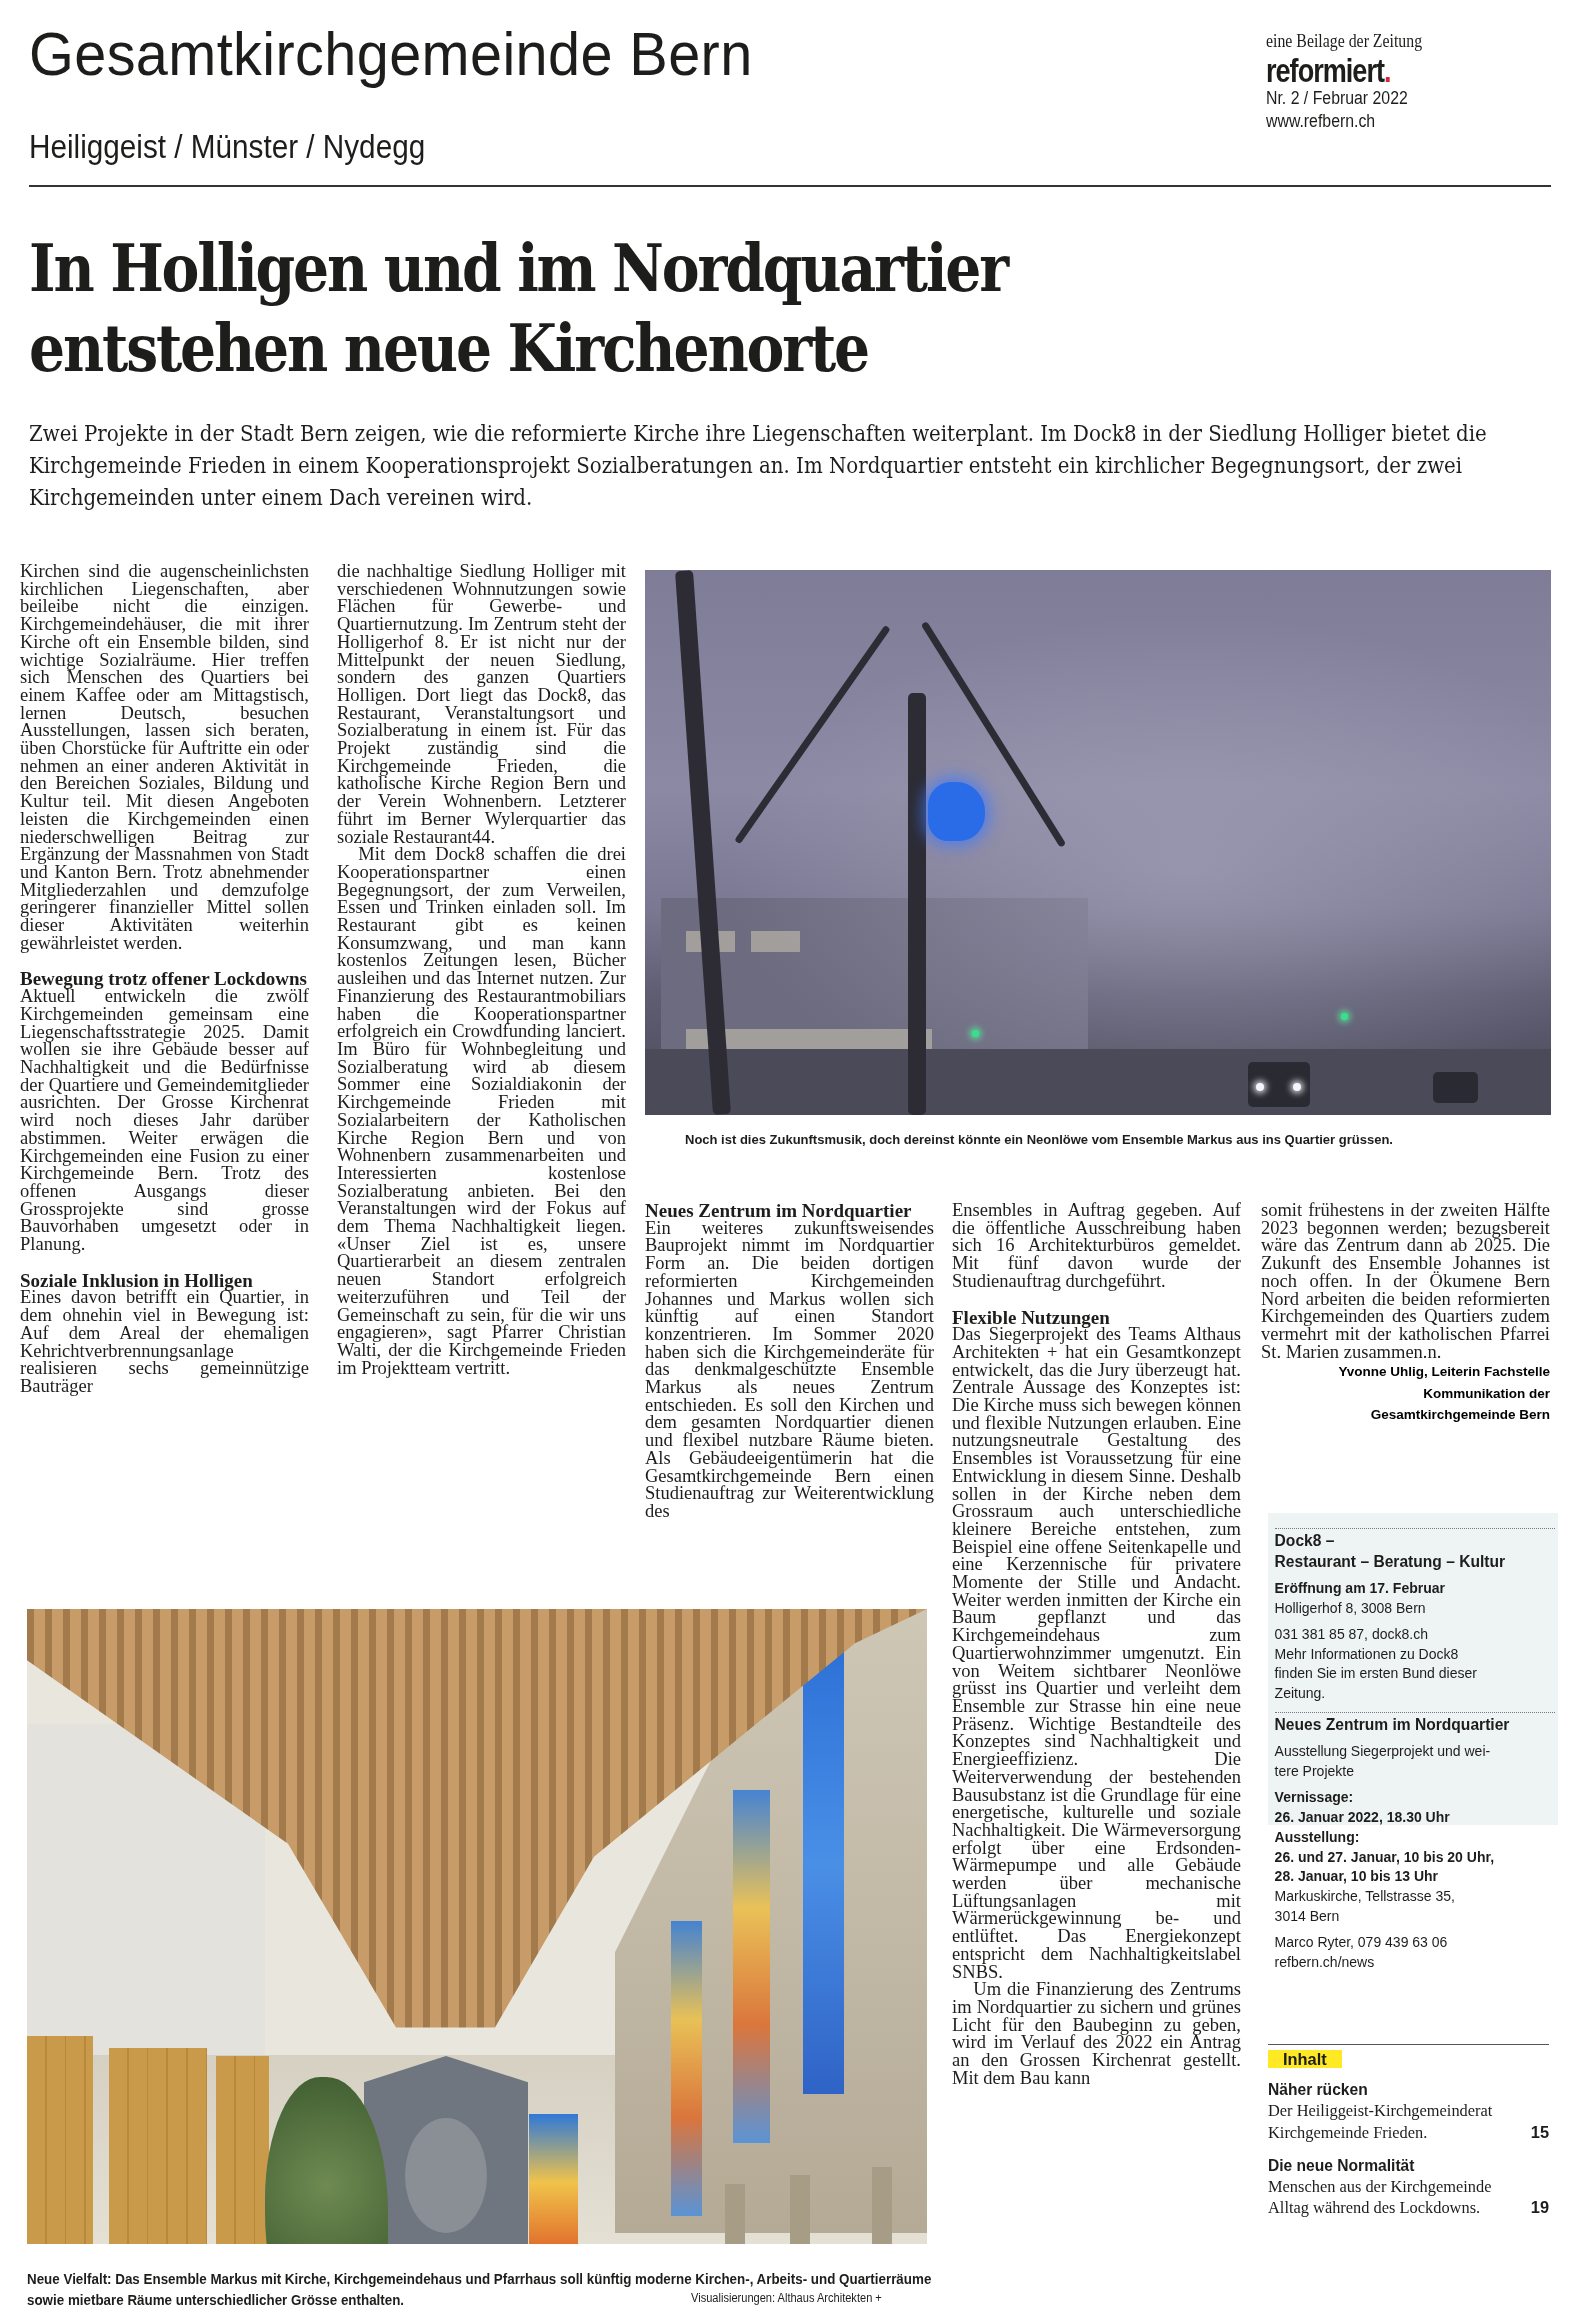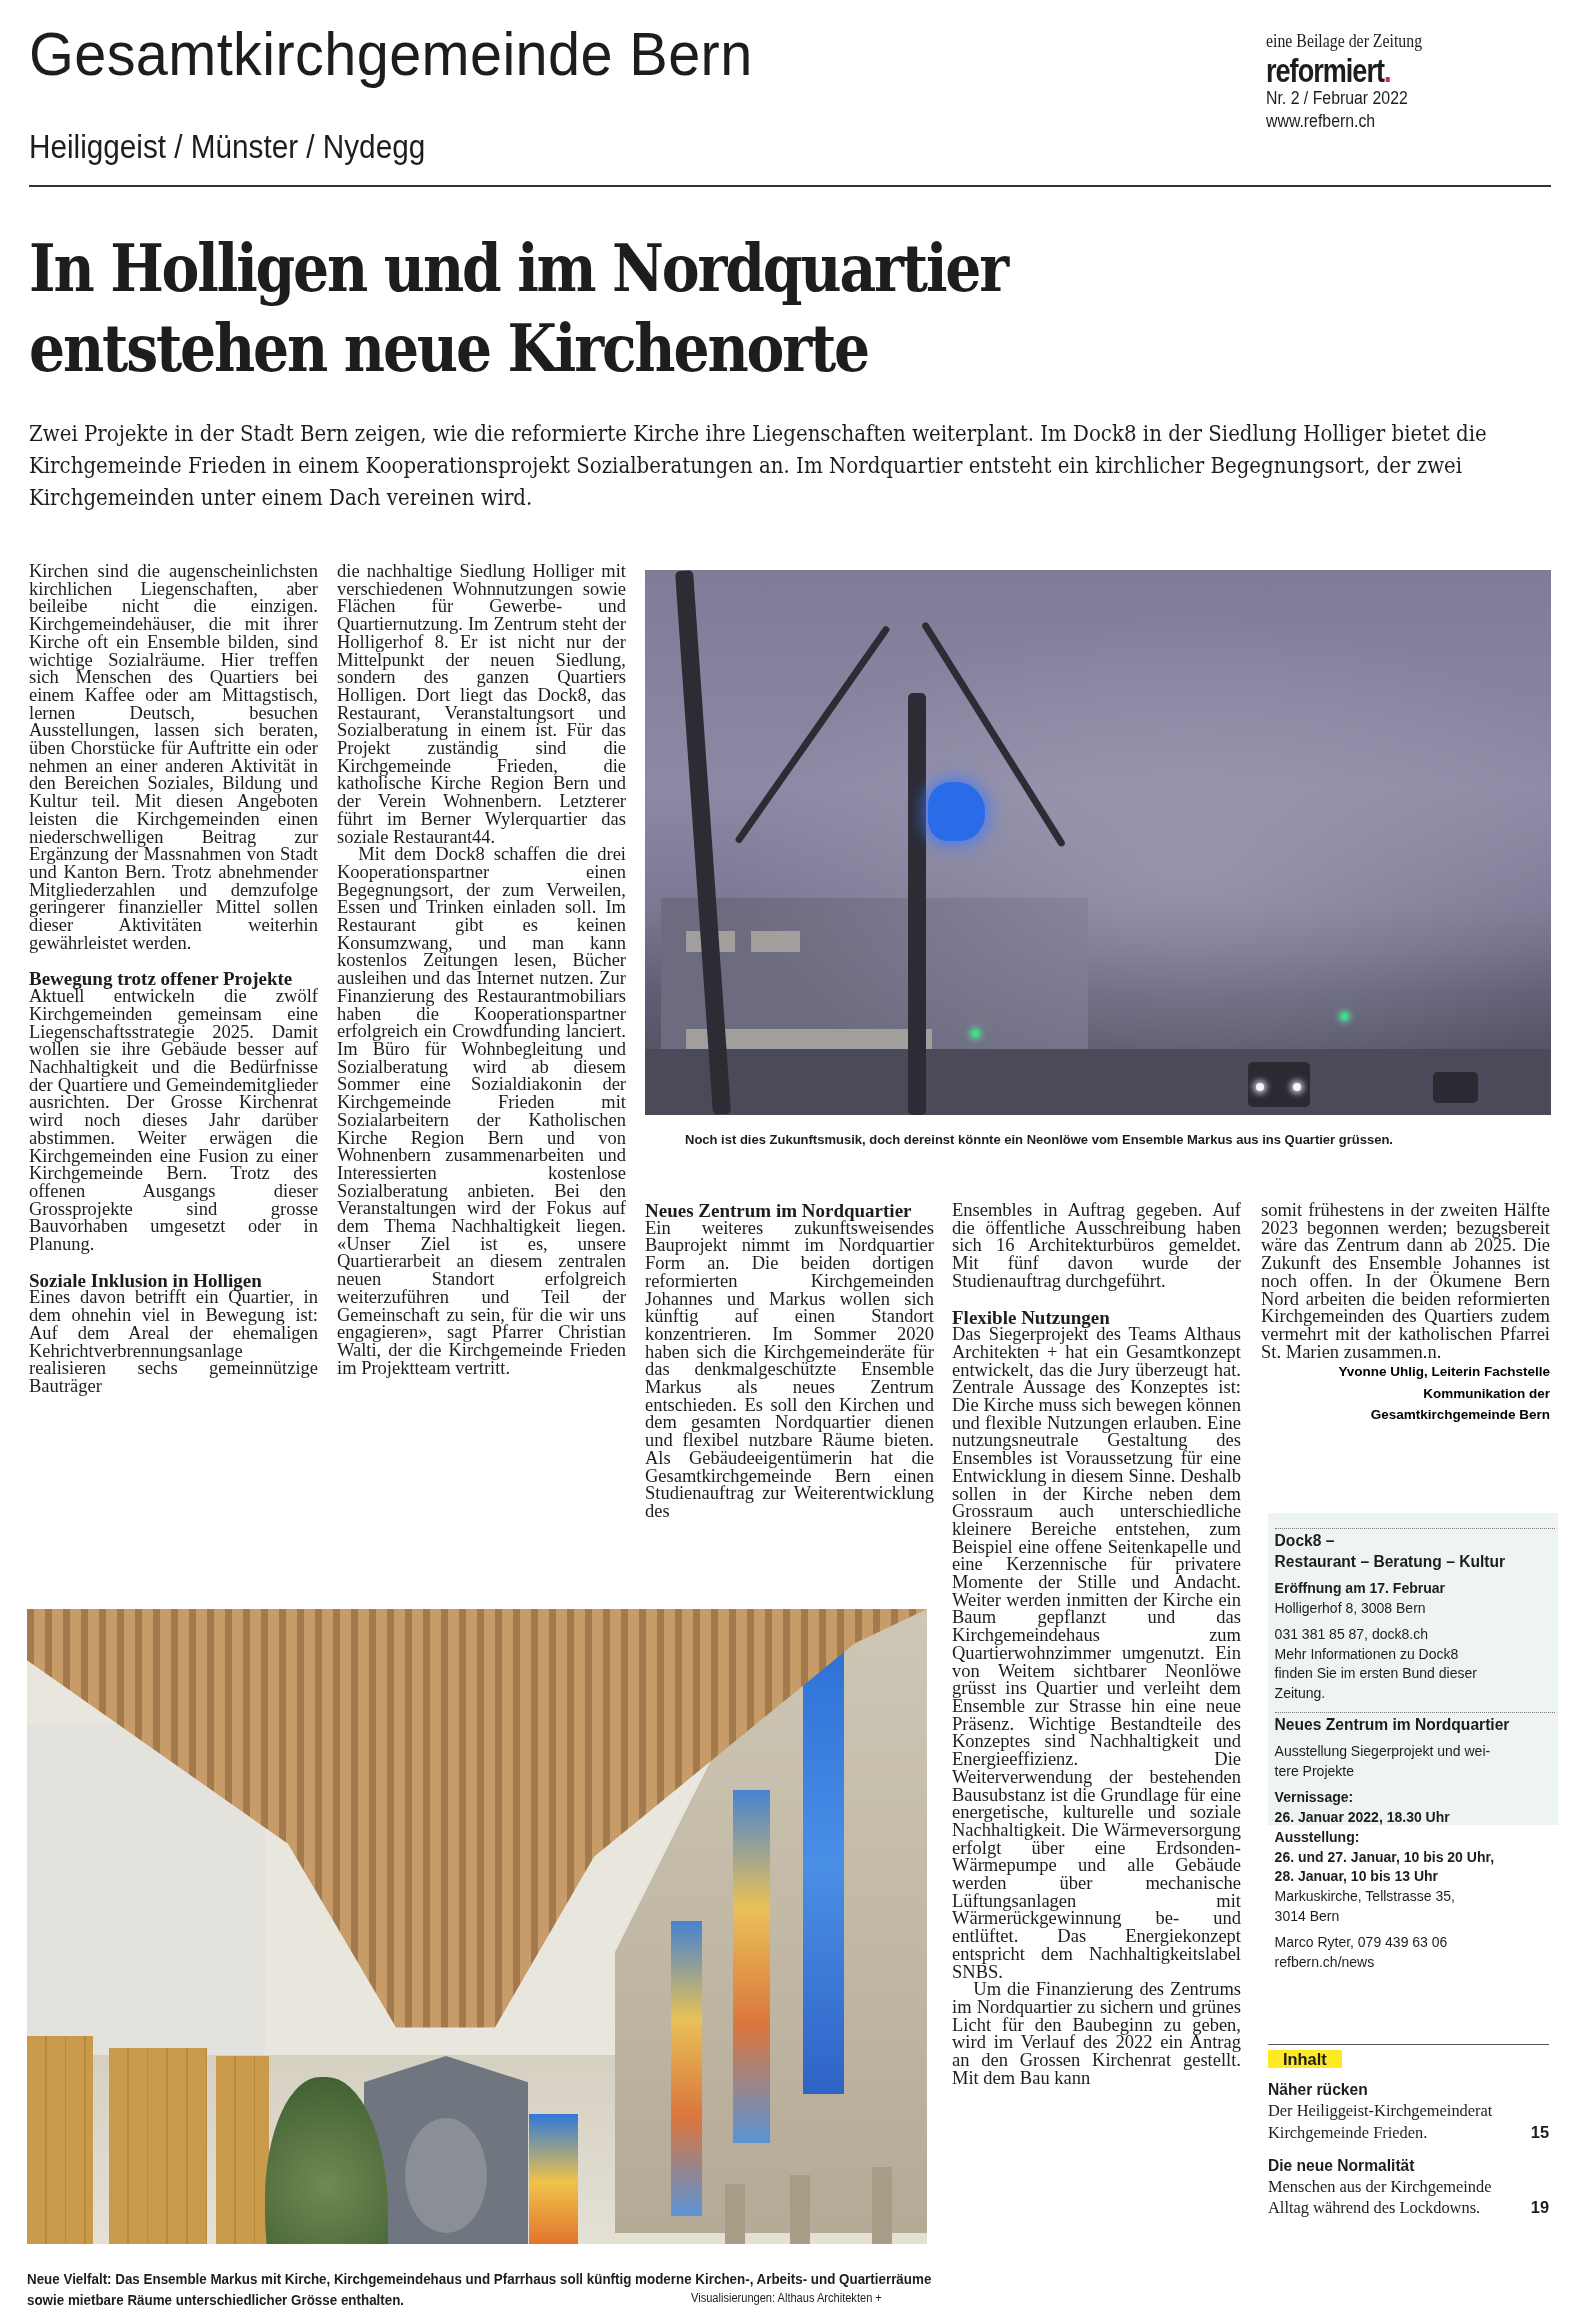--- a/index.html
+++ b/index.html
@@ -22,21 +22,21 @@
   .headline { left: 29px; top: 228px; width: 1231px; font-family: "DejaVu Serif", serif; font-weight: bold; font-size: 66px; line-height: 80px; letter-spacing: -2.5px; transform: scaleX(0.86); transform-origin: left top; color: #1d1d1b; }
   .lead { left: 29px; top: 417px; width: 1543px; font-family: "DejaVu Serif", serif; font-size: 23px; line-height: 32px; color: #1d1d1b; transform: scaleX(0.86); transform-origin: left top; width: 1756px; }
 
   
   .col { font-family: "Liberation Serif", serif; font-size: 18.5px; line-height: 17.7px; text-align: justify; hyphens: manual; color: #1d1d1b; }
   .col p { margin: 0; }
   .col p.indent { text-indent: 21.3px; }
   .col h3 { font-family: "Liberation Serif", serif; font-weight: bold; font-size: 19px; line-height: 17.7px; margin: 0; }
   .col .gap { height: 18px; }
 
-  .col1 { left: 29px; top: 563px; width: 289px; }
+  .col1 { left: 20px; top: 563px; width: 289px; }
   .col2 { left: 337px; top: 563px; width: 289px; }
   .col3 { left: 645px; top: 1202px; width: 289px; }
   .col4 { left: 952px; top: 1202px; width: 289px; }
   .col5 { left: 1261px; top: 1202px; width: 289px; }
 
   .byline { font-family: "Liberation Sans", sans-serif; font-weight: bold; font-size: 13.5px; line-height: 21.3px; text-align: right; color: #000000; }
 
   
   .photo-street { left: 645px; top: 570px; width: 906px; height: 545px; overflow: hidden;
     background: linear-gradient(180deg, #7f7c98 0%, #8c89a4 40%, #7b7893 62%, #5f5d72 78%, #4a4959 100%); }
@@ -103,21 +103,21 @@
 
 <h1 class="abs headline">
   <span>In Holligen und im Nordquartier</span><br>
   <span>entstehen neue Kirchenorte</span>
 </h1>
 <p class="abs lead">Zwei Projekte in der Stadt Bern zeigen, wie die reformierte Kirche ihre Liegenschaften weiterplant. Im Dock8 in der Siedlung Holliger bietet die Kirchgemeinde Frieden in einem Kooperationsprojekt Sozialberatungen an. Im Nordquartier entsteht ein kirchlicher Begegnungsort, der zwei Kirchgemeinden unter einem Dach vereinen wird.</p>
 
 <div class="abs col col1">
   <p>Kirchen sind die augenscheinlichsten kirchlichen Liegenschaften, aber beileibe nicht die einzigen. Kirchgemeindehäuser, die mit ihrer Kirche oft ein Ensemble bilden, sind wichtige Sozialräume. Hier treffen sich Menschen des Quartiers bei einem Kaffee oder am Mittagstisch, lernen Deutsch, besuchen Ausstellungen, lassen sich beraten, üben Chorstücke für Auftritte ein oder nehmen an einer anderen Aktivität in den Bereichen Soziales, Bildung und Kultur teil. Mit diesen Angeboten leisten die Kirchgemeinden einen niederschwelligen Beitrag zur Ergänzung der Massnahmen von Stadt und Kanton Bern. Trotz abnehmender Mitgliederzahlen und demzufolge geringerer finanzieller Mittel sollen dieser Aktivitäten weiterhin gewährleistet werden.</p>
   <div class="gap"></div>
-  <h3>Bewegung trotz offener Projekte</h3>
+  <h3>Bewegung trotz offener Lockdowns</h3>
   <p>Aktuell entwickeln die zwölf Kirchgemeinden gemeinsam eine Liegenschaftsstrategie 2025. Damit wollen sie ihre Gebäude besser auf Nachhaltigkeit und die Bedürfnisse der Quartiere und Gemeindemitglieder ausrichten. Der Grosse Kirchenrat wird noch dieses Jahr darüber abstimmen. Weiter erwägen die Kirchgemeinden eine Fusion zu einer Kirchgemeinde Bern. Trotz des offenen Ausgangs dieser Grossprojekte sind grosse Bauvorhaben umgesetzt oder in Planung.</p>
   <div class="gap"></div>
   <h3>Soziale Inklusion in Holligen</h3>
   <p>Eines davon betrifft ein Quartier, in dem ohnehin viel in Bewegung ist: Auf dem Areal der ehemaligen Kehrichtverbrennungsanlage realisieren sechs gemeinnützige Bauträger</p>
 </div>
 
 <div class="abs col col2">
   <p>die nachhaltige Siedlung Holliger mit verschiedenen Wohnnutzungen sowie Flächen für Gewerbe- und Quartiernutzung. Im Zentrum steht der Holligerhof 8. Er ist nicht nur der Mittelpunkt der neuen Siedlung, sondern des ganzen Quartiers Holligen. Dort liegt das Dock8, das Restaurant, Veranstaltungsort und Sozialberatung in einem ist. Für das Projekt zuständig sind die Kirchgemeinde Frieden, die katholische Kirche Region Bern und der Verein Wohnenbern. Letzterer führt im Berner Wylerquartier das soziale Restaurant44.</p>
   <p class="indent">Mit dem Dock8 schaffen die drei Kooperationspartner einen Begegnungsort, der zum Verweilen, Essen und Trinken einladen soll. Im Restaurant gibt es keinen Konsumzwang, und man kann kostenlos Zeitungen lesen, Bücher ausleihen und das Internet nutzen. Zur Finanzierung des Restaurantmobiliars haben die Kooperationspartner erfolgreich ein Crowdfunding lanciert. Im Büro für Wohnbegleitung und Sozialberatung wird ab diesem Sommer eine Sozialdiakonin der Kirchgemeinde Frieden mit Sozialarbeitern der Katholischen Kirche Region Bern und von Wohnenbern zusammenarbeiten und Interessierten kostenlose Sozialberatung anbieten. Bei den Veranstaltungen wird der Fokus auf dem Thema Nachhaltigkeit liegen. «Unser Ziel ist es, unsere Quartierarbeit an diesem zentralen neuen Standort erfolgreich weiterzuführen und Teil der Gemeinschaft zu sein, für die wir uns engagieren», sagt Pfarrer Christian Walti, der die Kirchgemeinde Frieden im Projektteam vertritt.</p>
 </div>

